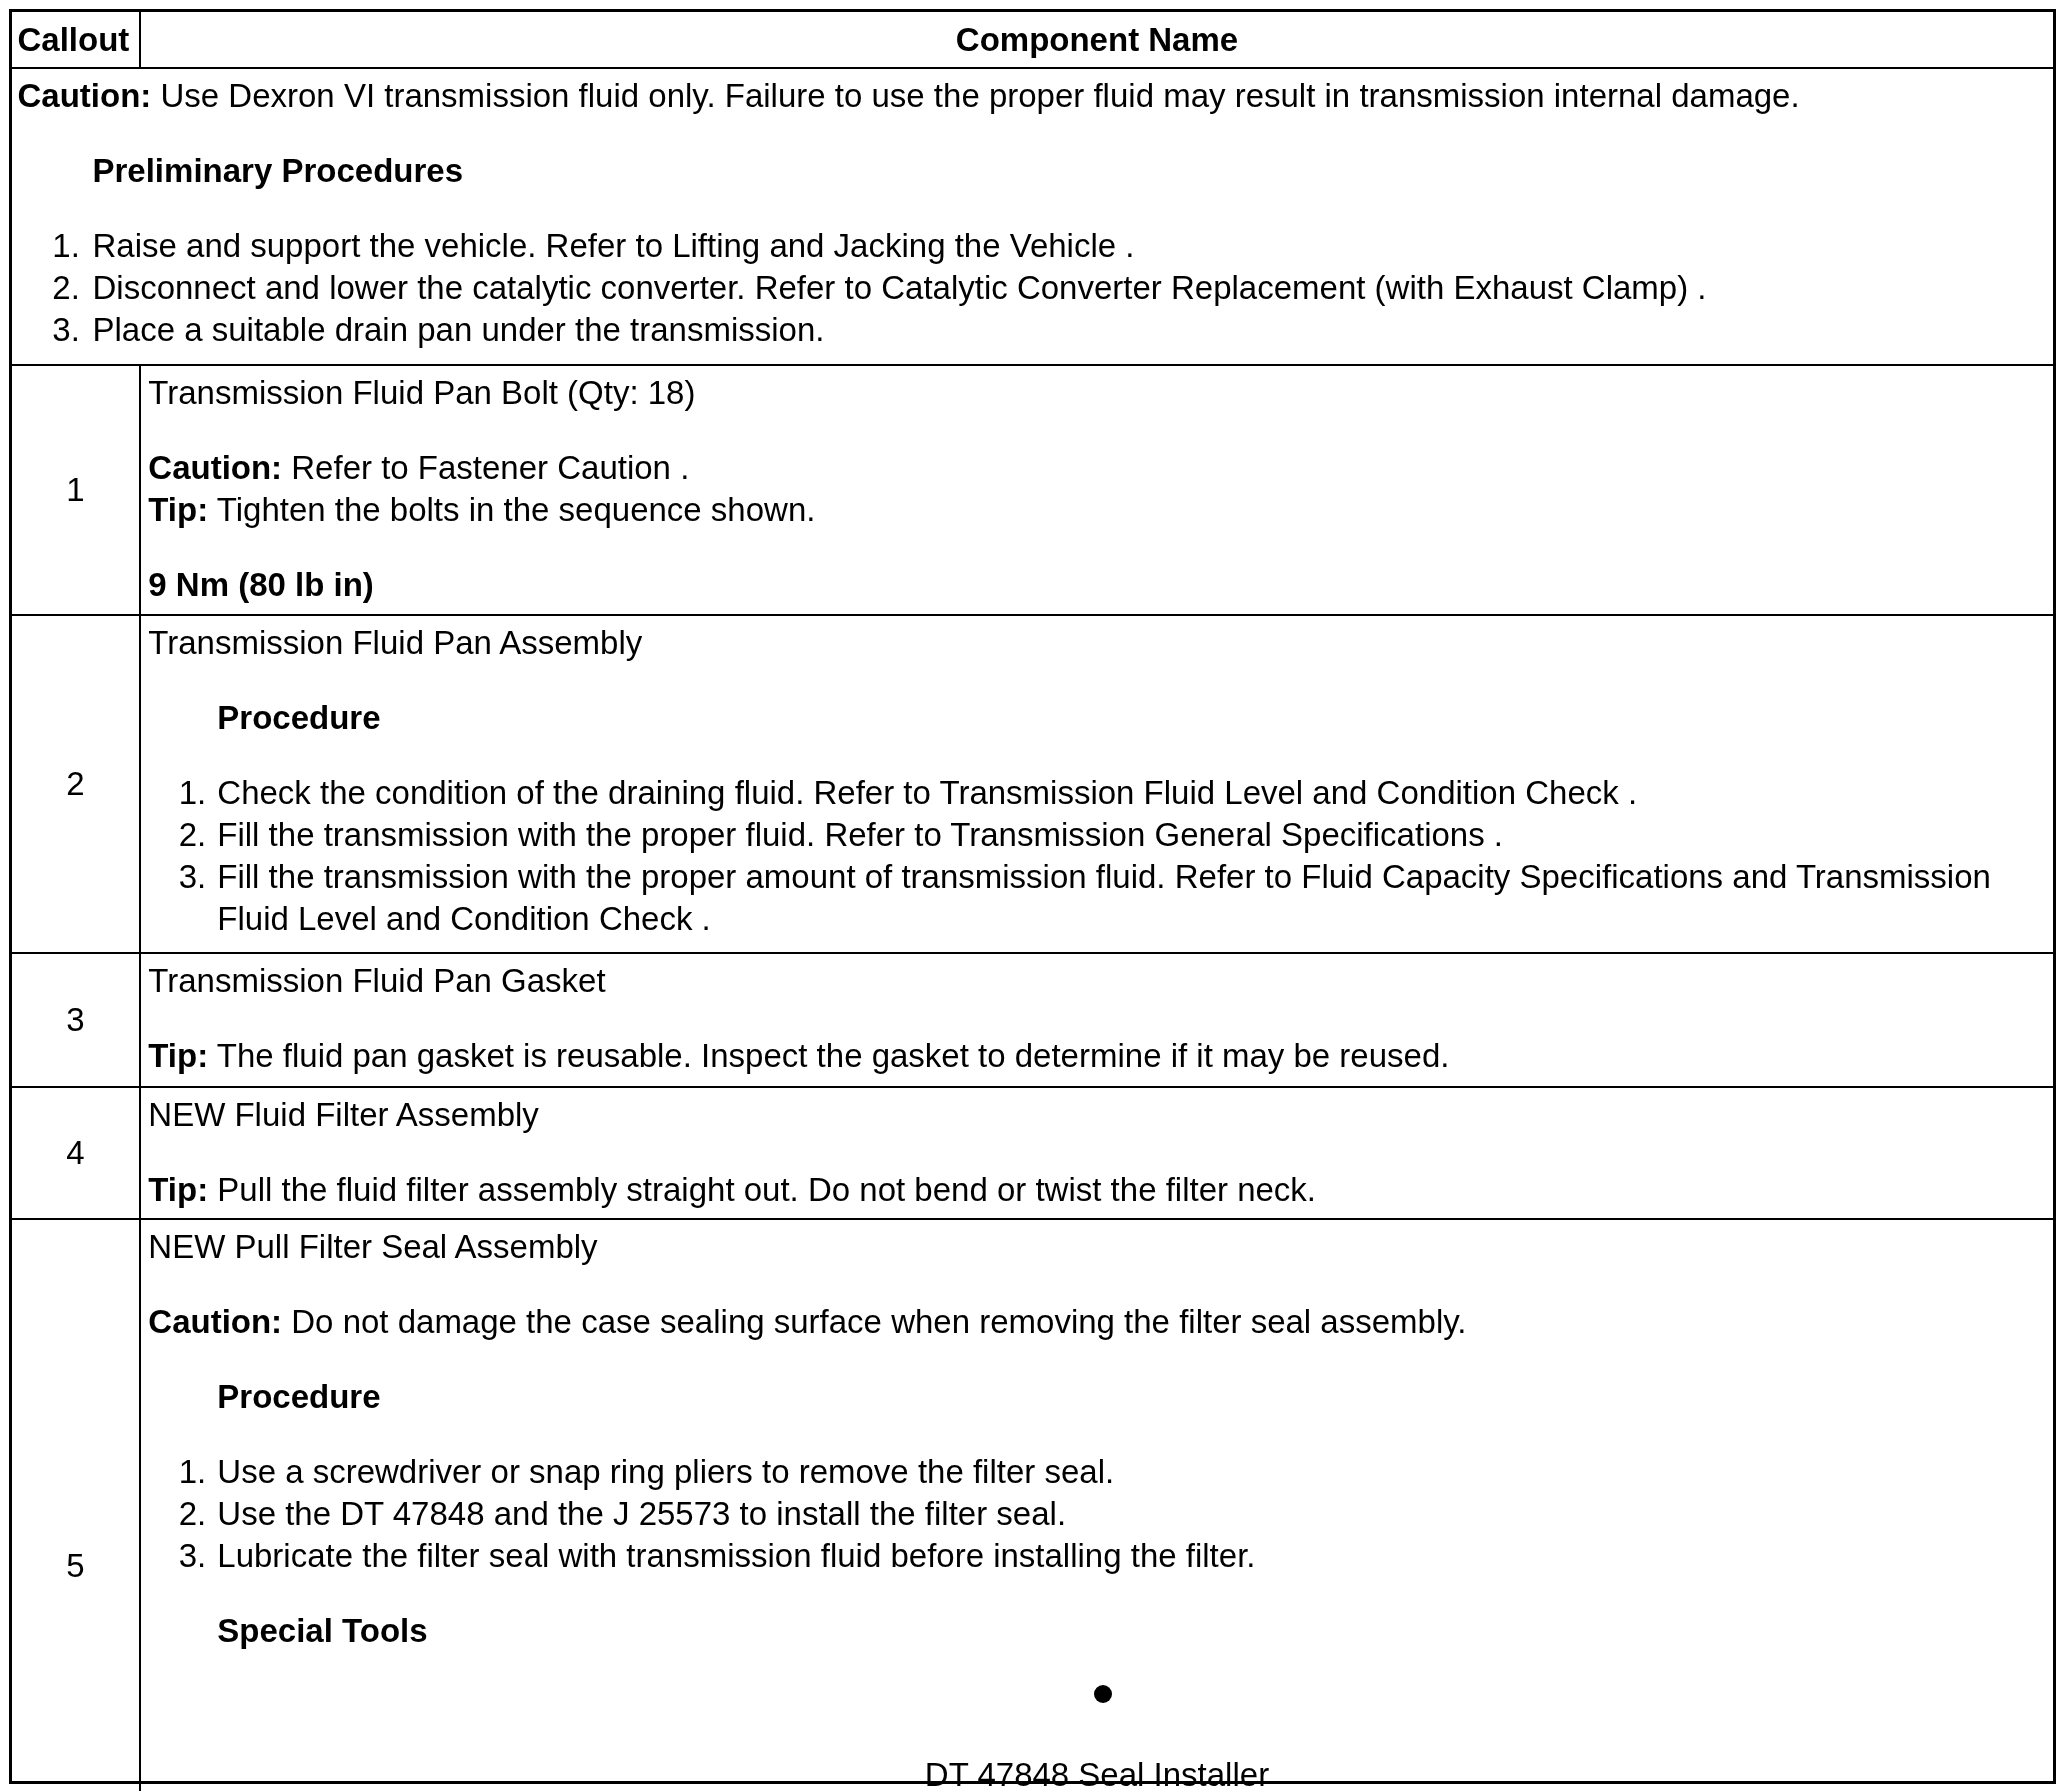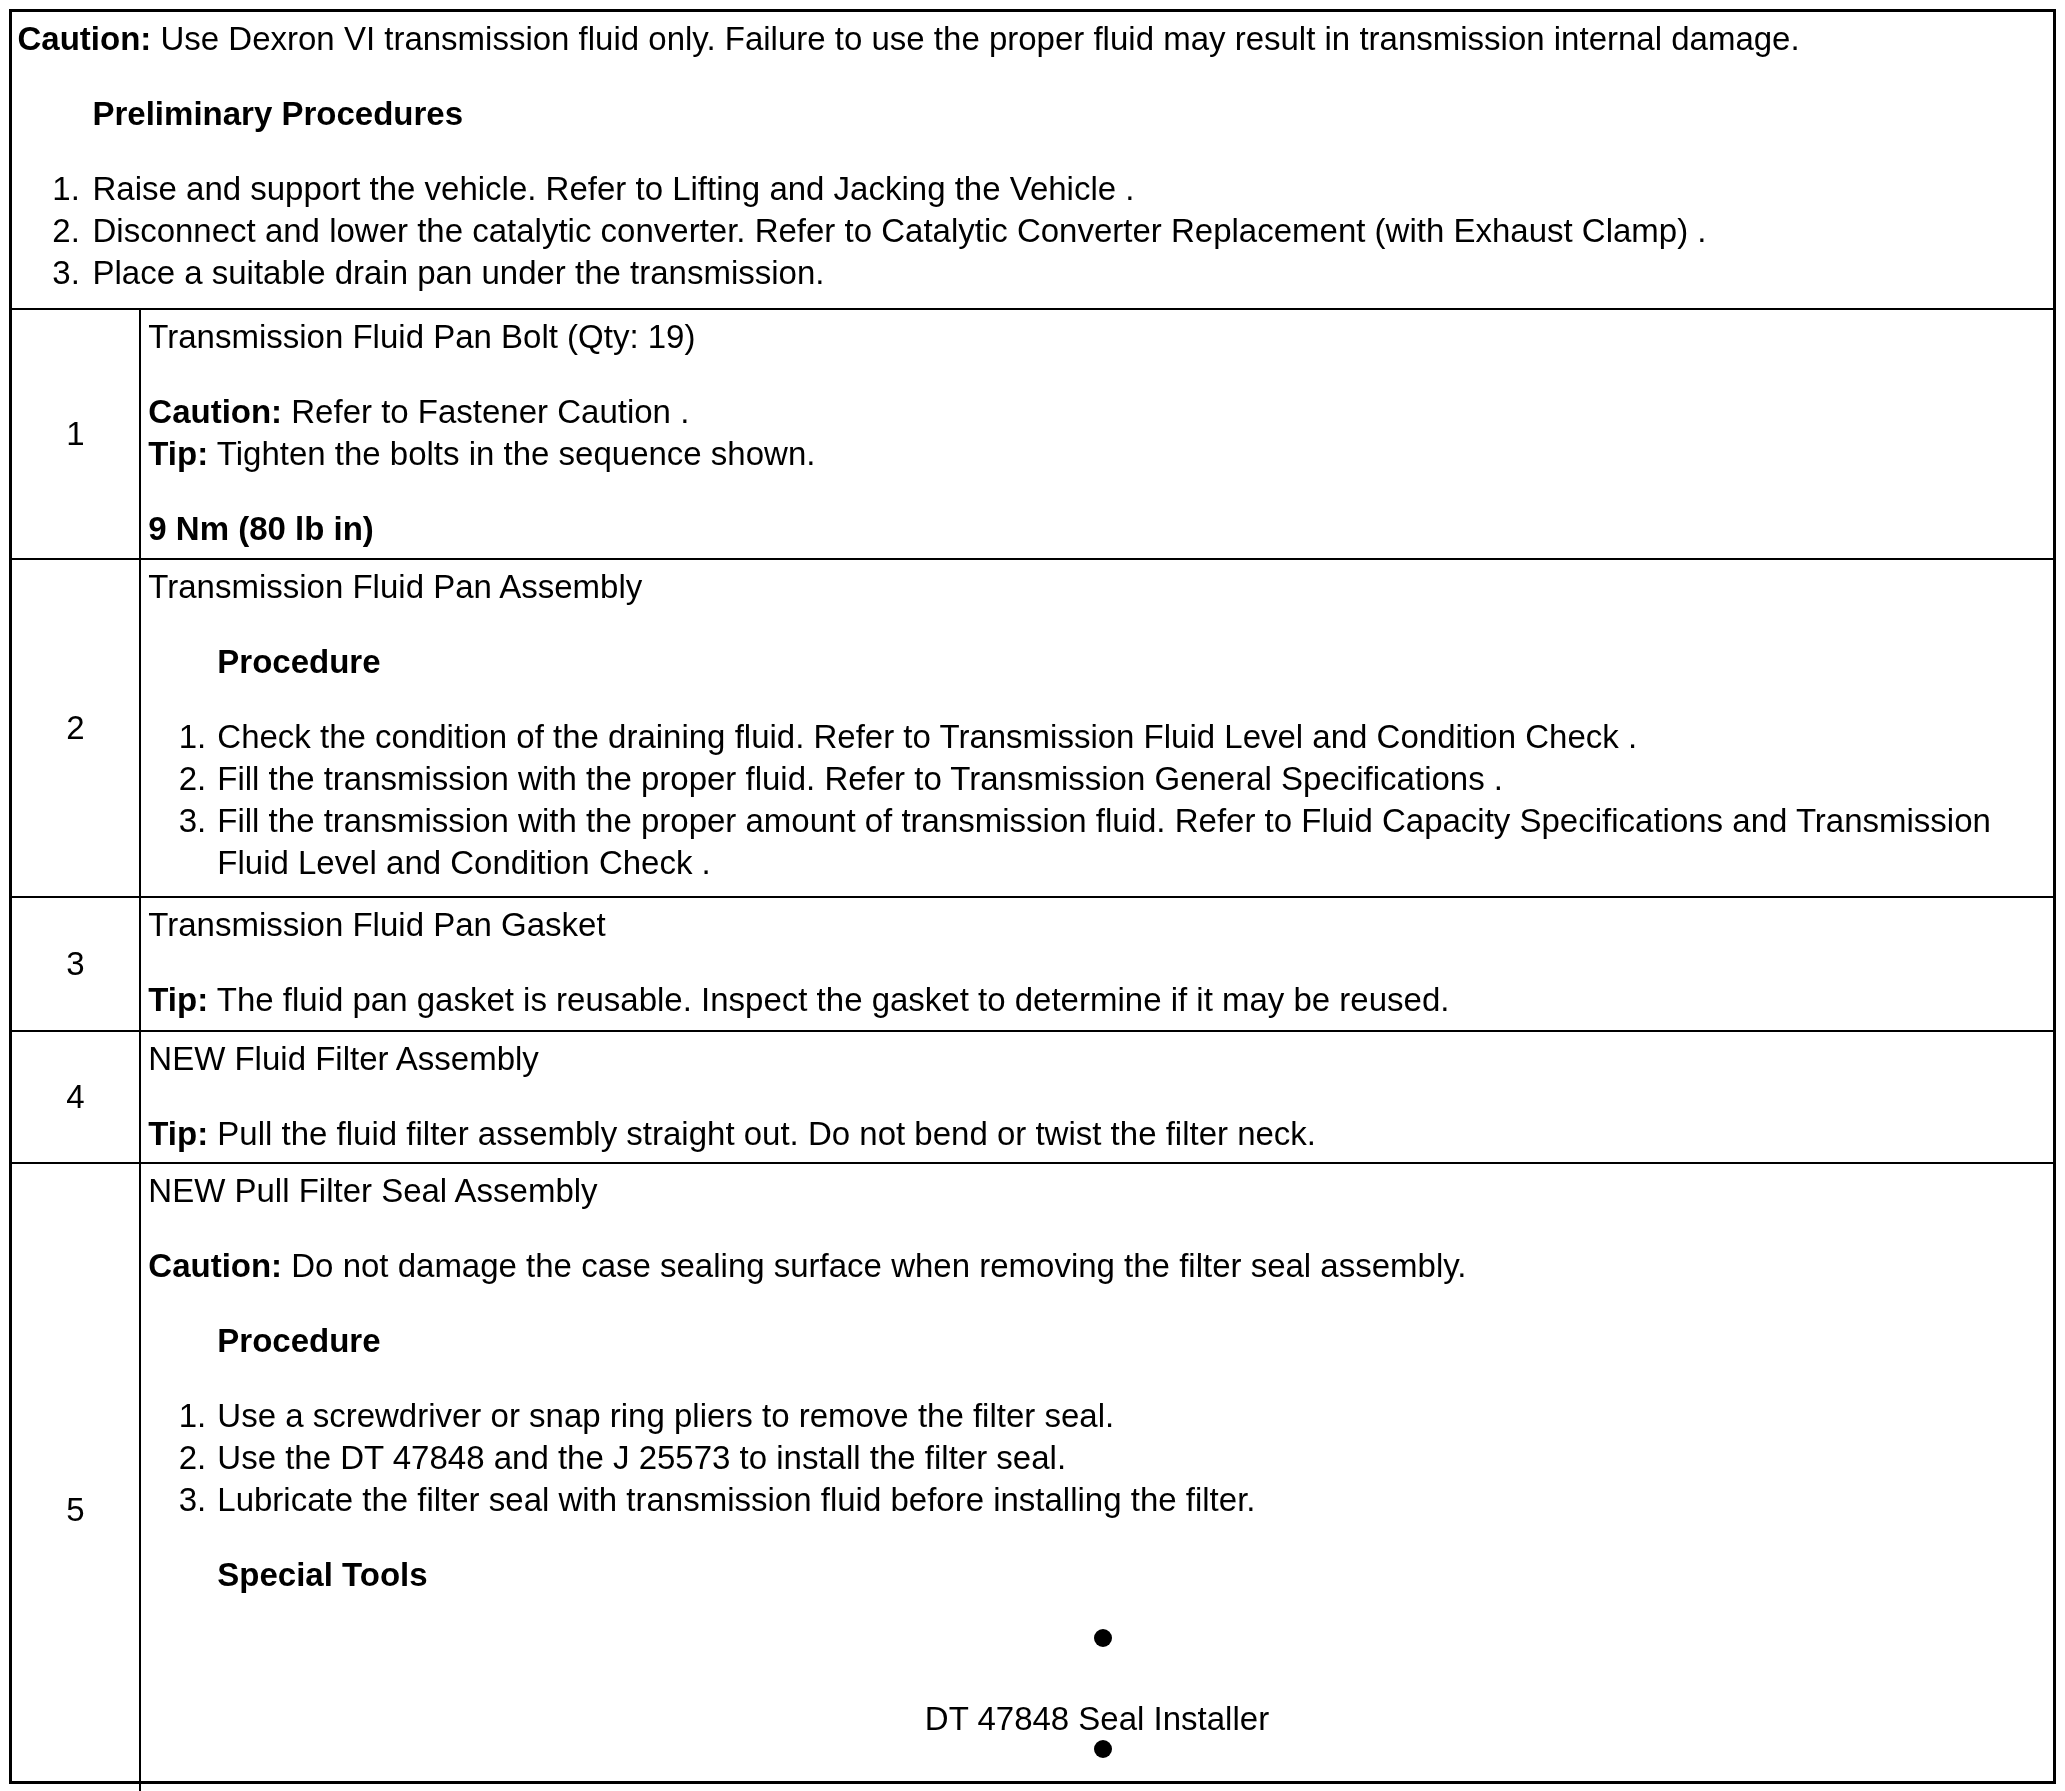--- a/index.html
+++ b/index.html
@@ -46,20 +46,24 @@
 </head>
 <body>
 
 <div class="doc">
 <table>
   <colgroup>
         <col class="callout">
         <col>
       </colgroup>
   <tbody>
+        <tr style="height:55px">
+    <th class="callout-h">Callout</th>
+    <th>Component Name</th>
+  </tr>
 
   <tr style="height:297px">
     <td colspan="2" class="full top-block">
       <div>
         <span class="b">Caution:</span><span> Use Dexron VI transmission fluid only. Failure to use the proper fluid may result in transmission internal damage.</span>
       </div>
       <div class="gap"></div>
       <div class="sub-head">Preliminary Procedures</div>
       <div class="gap"></div>
       <ol class="steps">
@@ -75,21 +79,21 @@
                 <span class="num">3.</span>
                 <span class="txt">Place a suitable drain pan under the transmission.</span>
               </li>
       </ol>
     </td>
   </tr>
 
   <tr style="height:250px">
     <td class="callout-cell">1</td>
     <td class="comp">
-      <div>Transmission Fluid Pan Bolt (Qty: 19)</div>
+      <div>Transmission Fluid Pan Bolt (Qty: 18)</div>
       <div class="gap"></div>
       <div><span class="b">Caution:</span><span> Refer to Fastener Caution .</span></div>
       <div><span class="b">Tip:</span><span> Tighten the bolts in the sequence shown.</span></div>
       <div class="gap"></div>
       <div class="b">9 Nm (80 lb in)</div>
     </td>
   </tr>
 
   <tr style="height:338px">
     <td class="callout-cell">2</td>

